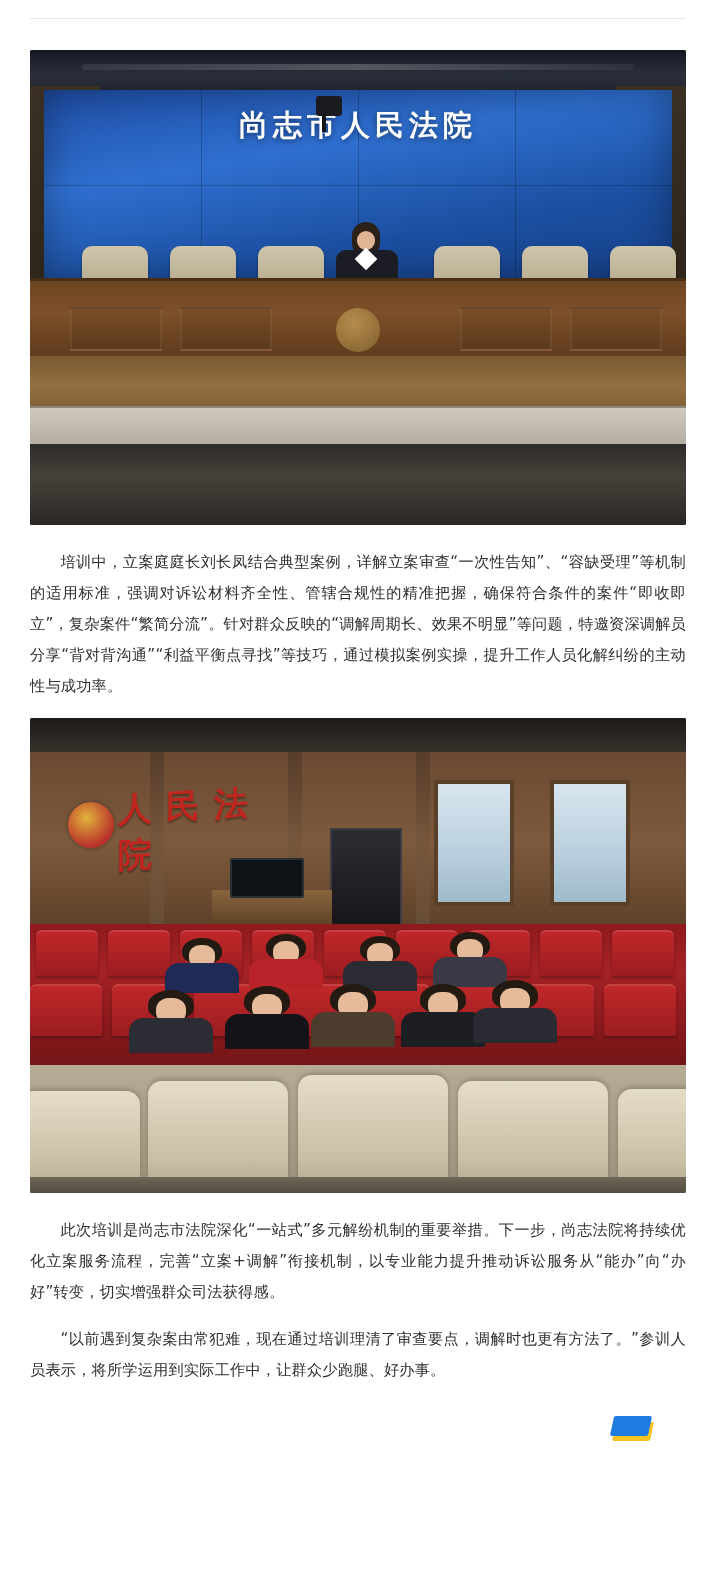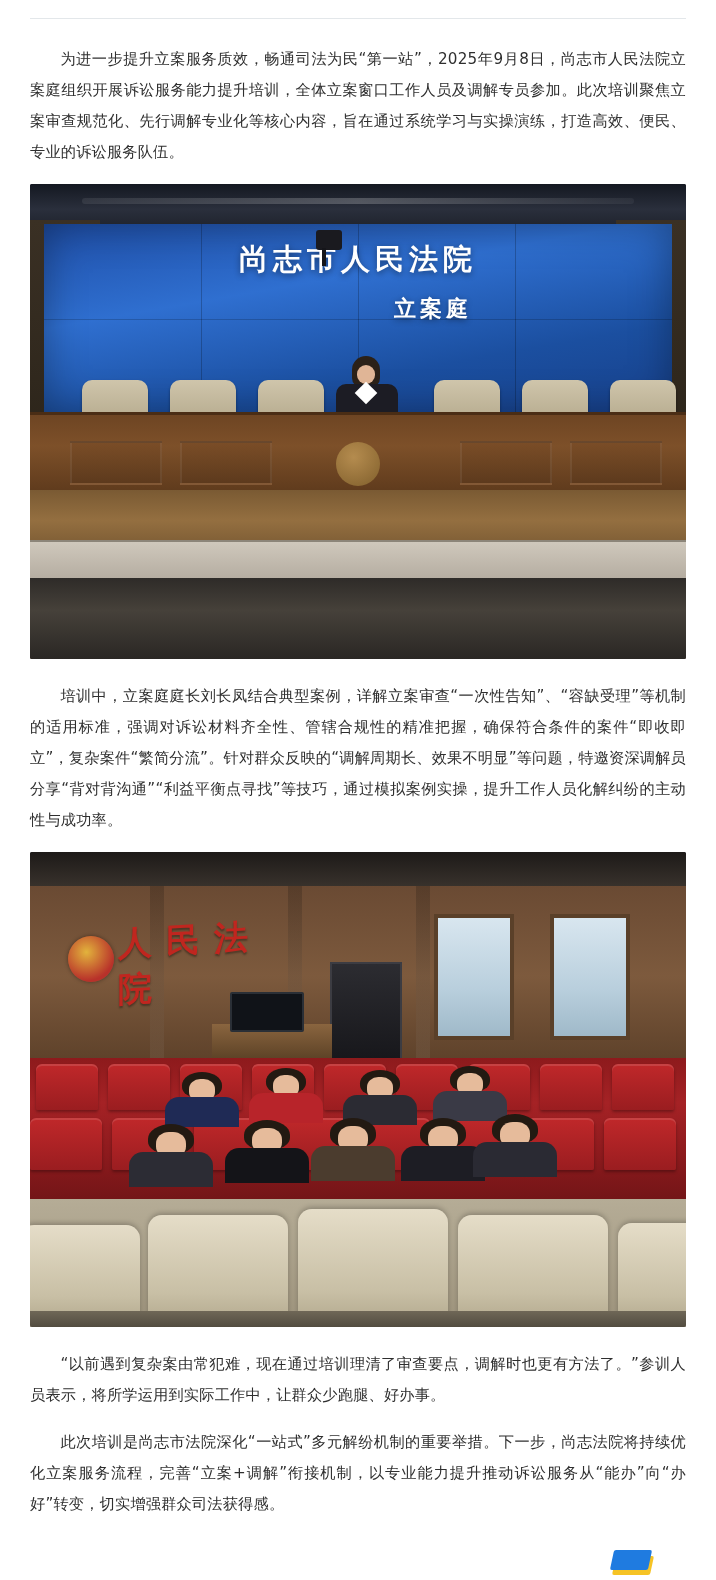--- a/index.html
+++ b/index.html
@@ -274,35 +274,33 @@
 </style>
 </head>
 <body>
 
 <div class="page">
 
   <div class="top-rule"></div>
 
   <div class="article">
 
-    <p class="para">为进一步提升立案服务质效，畅通司法为民“第一站”，2025年9月8日，尚志市人民法院立案庭组织开展诉讼服务能力提升培训，全体立案窗口工作人员及调解专员参加。此次培训聚焦立案审查规范化、先行调解专业化等核心内容，旨在通过系统学习与实操演练，打造高效、便民、专业的诉讼服务队伍。</p>
 
     <div class="figure fig1">
       <div class="f1-ceiling"></div>
       <div class="f1-wall-l"></div>
       <div class="f1-wall-r"></div>
 
       <div class="f1-screen">
         <div class="seam" style="left:25%"></div>
         <div class="seam" style="left:50%"></div>
         <div class="seam" style="left:75%"></div>
         <div class="seam-h" style="top:50%"></div>
         <div class="f1-screen-text">
           <div class="f1-line1">尚志市人民法院</div>
-          <div class="f1-line3">立案庭</div>
         </div>
       </div>
 
       <div class="f1-cam"></div>
 
       <div class="f1-chair" style="left:52px;"></div>
       <div class="f1-chair" style="left:140px;"></div>
       <div class="f1-chair" style="left:228px;"></div>
       <div class="f1-chair" style="left:404px;"></div>
       <div class="f1-chair" style="left:492px;"></div>
@@ -415,22 +413,22 @@
       <div class="f2-front">
         <div class="beige-chair" style="left:-10px; width:120px; height:102px;"></div>
         <div class="beige-chair" style="left:118px; width:140px; height:112px;"></div>
         <div class="beige-chair" style="left:268px; width:150px; height:118px;"></div>
         <div class="beige-chair" style="left:428px; width:150px; height:112px;"></div>
         <div class="beige-chair" style="left:588px; width:130px; height:104px;"></div>
       </div>
       <div class="f2-floor-strip"></div>
     </div>
 
+    <p class="para">此次培训是尚志市法院深化“一站式”多元解纷机制的重要举措。下一步，尚志法院将持续优化立案服务流程，完善“立案+调解”衔接机制，以专业能力提升推动诉讼服务从“能办”向“办好”转变，切实增强群众司法获得感。</p>
     <p class="para">“以前遇到复杂案由常犯难，现在通过培训理清了审查要点，调解时也更有方法了。”参训人员表示，将所学运用到实际工作中，让群众少跑腿、好办事。</p>
-    <p class="para">此次培训是尚志市法院深化“一站式”多元解纷机制的重要举措。下一步，尚志法院将持续优化立案服务流程，完善“立案+调解”衔接机制，以专业能力提升推动诉讼服务从“能办”向“办好”转变，切实增强群众司法获得感。</p>
 
   </div>
 
   <div class="footer">
     <div class="footer-icon">
       <div class="bk-y"></div>
       <div class="bk-b"></div>
     </div>
   </div>
 

